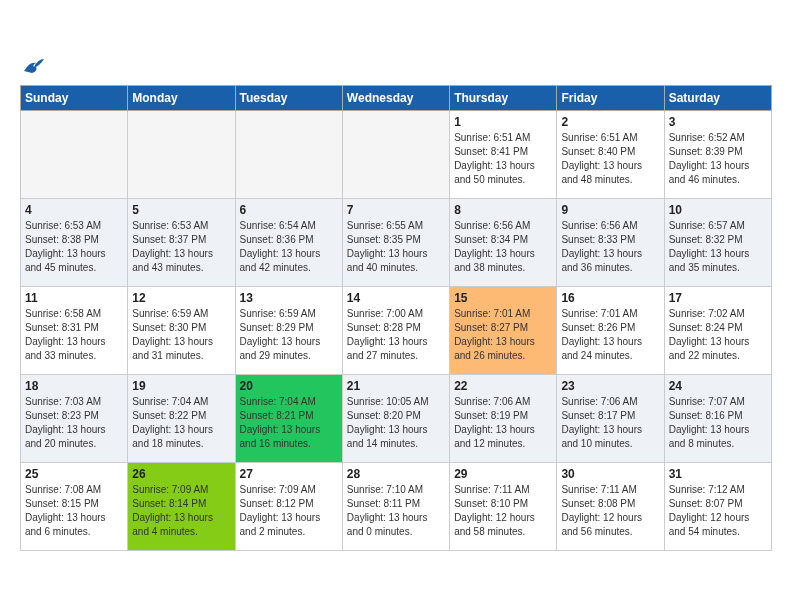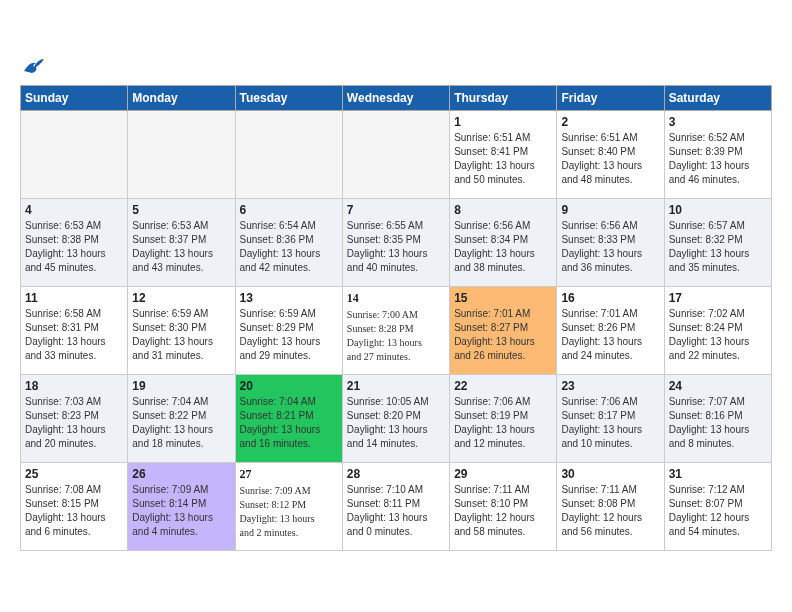--- a/index.html
+++ b/index.html
@@ -231,21 +231,21 @@
 Daylight: 13 hours
 and 31 minutes.</div>
           </td>
           <td style="background: rgb(255, 255, 255);">
             <div class="day-num">13</div>
             <div class="day-info" style="white-space: pre-line;">Sunrise: 6:59 AM
 Sunset: 8:29 PM
 Daylight: 13 hours
 and 29 minutes.</div>
           </td>
-          <td style="background: rgb(255, 255, 255); font-family: Liberation Serif, serif;">
+          <td style="background: rgb(255, 255, 255);">
             <div class="day-num">14</div>
             <div class="day-info" style="white-space: pre-line;">Sunrise: 7:00 AM
 Sunset: 8:28 PM
 Daylight: 13 hours
 and 27 minutes.</div>
           </td>
           <td style="background: #fdba74;">
             <div class="day-num">15</div>
             <div class="day-info" style="white-space: pre-line;">Sunrise: 7:01 AM
 Sunset: 8:27 PM
@@ -319,28 +319,28 @@
           </td>
         </tr>
         <tr class="row-odd">
           <td style="background: rgb(255, 255, 255);">
             <div class="day-num">25</div>
             <div class="day-info" style="white-space: pre-line;">Sunrise: 7:08 AM
 Sunset: 8:15 PM
 Daylight: 13 hours
 and 6 minutes.</div>
           </td>
-          <td style="background: #c4b5fd;">
+          <td style="background: #84cc16;">
             <div class="day-num">26</div>
             <div class="day-info" style="white-space: pre-line;">Sunrise: 7:09 AM
 Sunset: 8:14 PM
 Daylight: 13 hours
 and 4 minutes.</div>
           </td>
-          <td style="background: rgb(255, 255, 255); font-family: Liberation Serif, serif;">
+          <td style="background: rgb(255, 255, 255);">
             <div class="day-num">27</div>
             <div class="day-info" style="white-space: pre-line;">Sunrise: 7:09 AM
 Sunset: 8:12 PM
 Daylight: 13 hours
 and 2 minutes.</div>
           </td>
           <td style="background: rgb(255, 255, 255);">
             <div class="day-num">28</div>
             <div class="day-info" style="white-space: pre-line;">Sunrise: 7:10 AM
 Sunset: 8:11 PM

